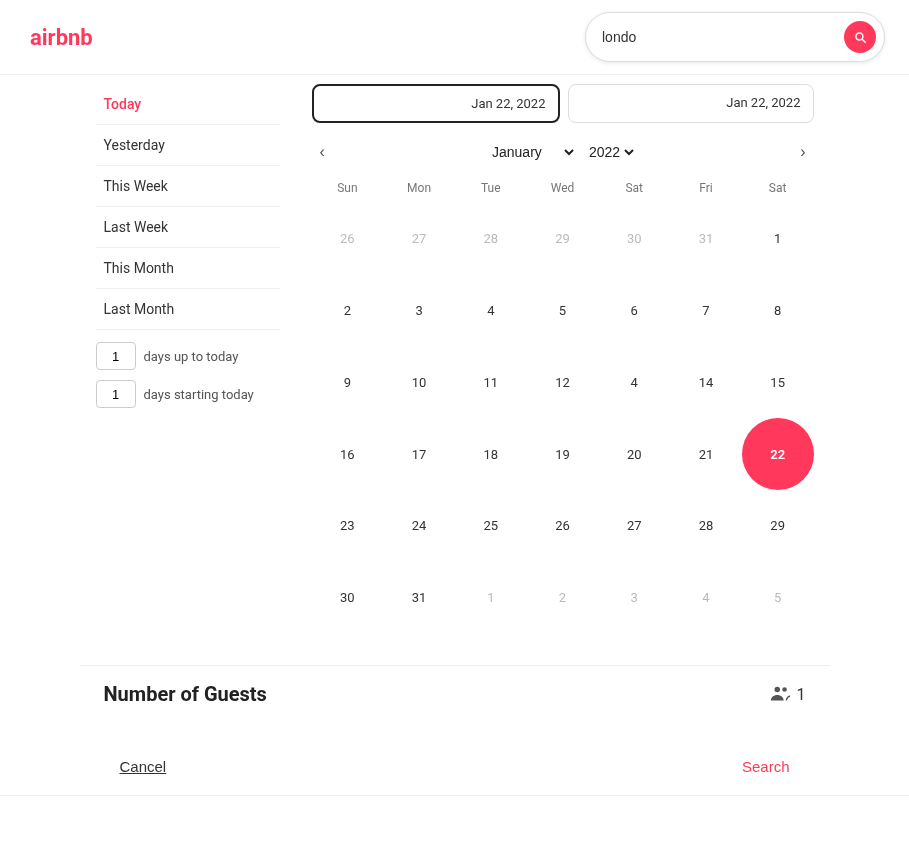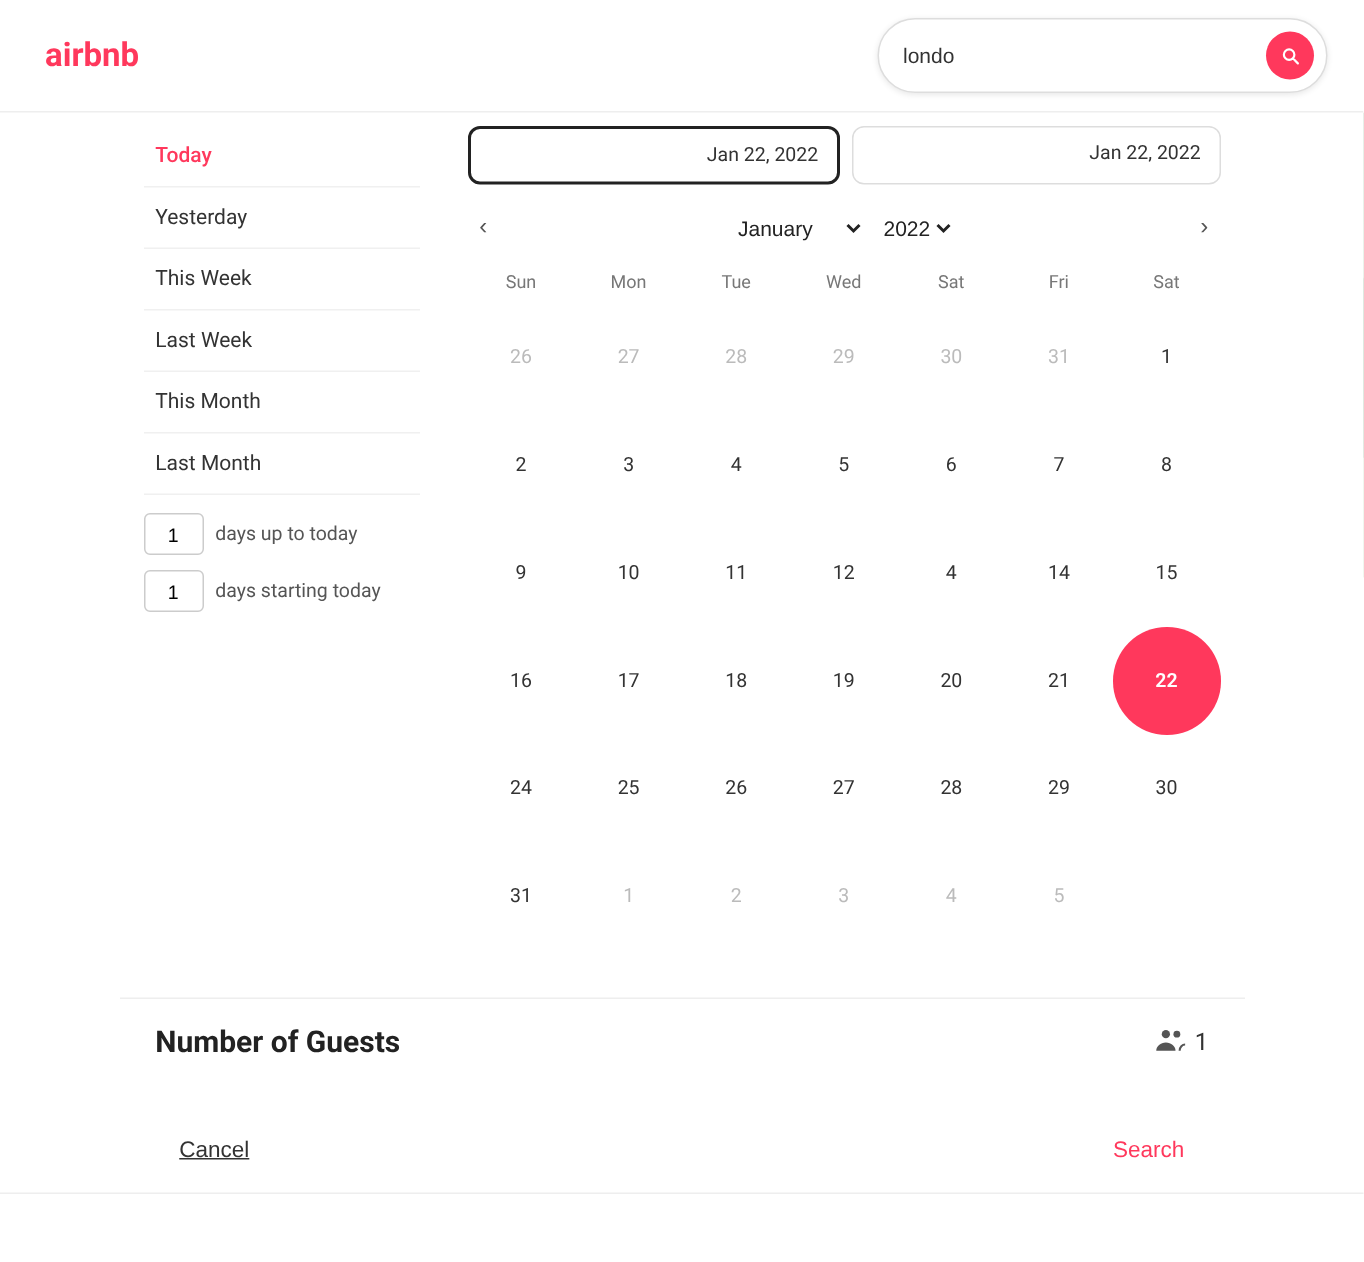--- a/index.html
+++ b/index.html
@@ -473,20 +473,21 @@
             <div class="cal-day">4</div>
             <div class="cal-day">14</div>
             <div class="cal-day">15</div>
             <div class="cal-day">16</div>
             <div class="cal-day">17</div>
             <div class="cal-day">18</div>
             <div class="cal-day">19</div>
             <div class="cal-day">20</div>
             <div class="cal-day">21</div>
             <div class="cal-day today">22</div>
+            <div class="cal-day">23</div>
             <div class="cal-day">24</div>
             <div class="cal-day">25</div>
             <div class="cal-day">26</div>
             <div class="cal-day">27</div>
             <div class="cal-day">28</div>
             <div class="cal-day">29</div>
             <div class="cal-day">30</div>
             <div class="cal-day">31</div>
             <div class="cal-day other-month">1</div>
             <div class="cal-day other-month">2</div>

